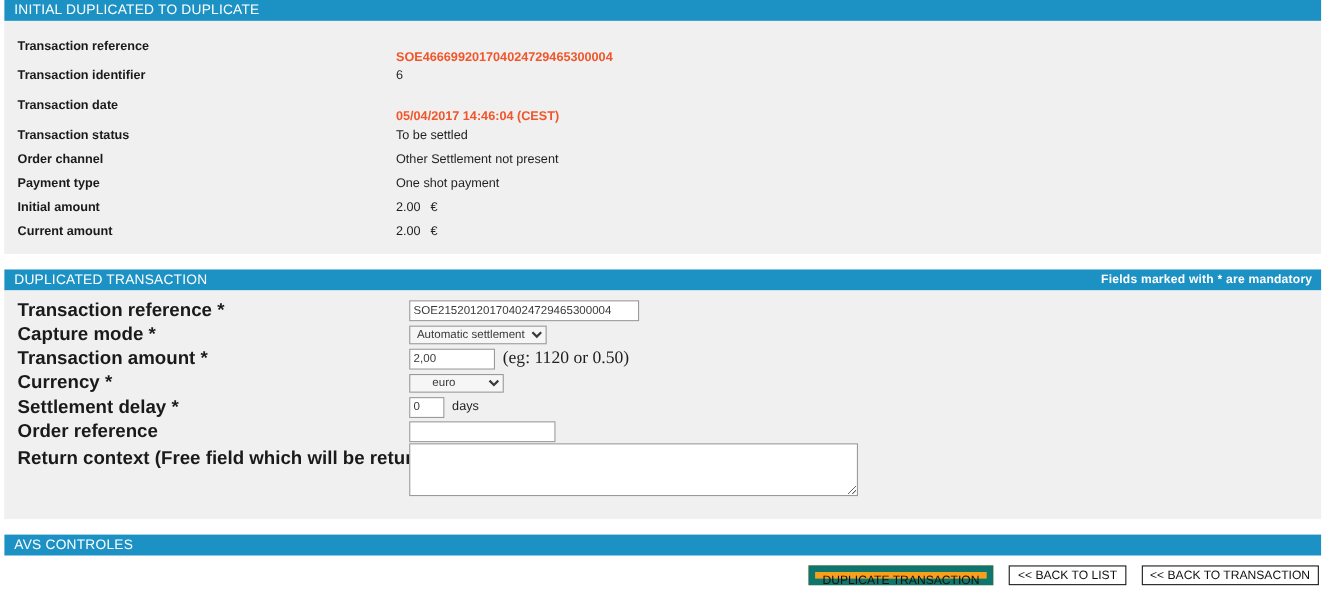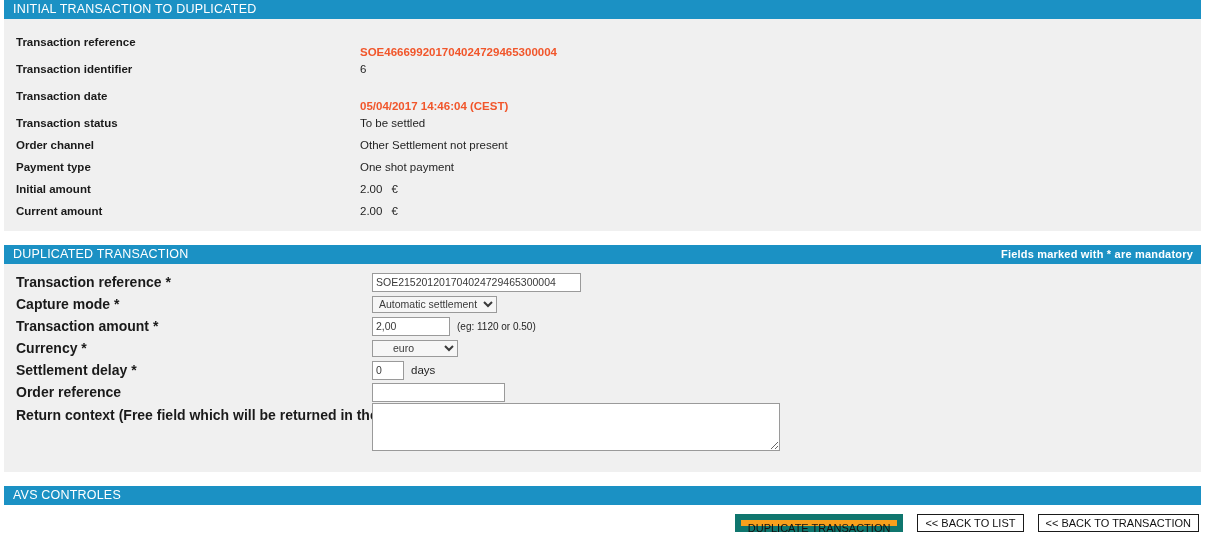--- a/index.html
+++ b/index.html
@@ -91,21 +91,21 @@
   }
   .frow.tall {
     align-items: flex-start;
     min-height: 60px;
   }
   .frow .flabel {
     width: 368px;
     padding-left: 12px;
     box-sizing: border-box;
     font-weight: bold;
-    font-size: 14px;
+    font-size: 17px;
     color: #1a1a1a;
     white-space: nowrap;
   }
   .frow.tall .flabel {
     padding-top: 4px;
   }
   .field-wrap {
     display: flex;
     align-items: center;
   }
@@ -147,23 +147,24 @@
     height: 42px;
     border: 1px solid #9a9a9a;
     background: #ffffff;
     padding: 2px 3px;
     outline: none;
     resize: both;
   }
 
   .hint {
     padding-left: 7px;
-    font-size: 10px;
+    font-size: 16px;
     color: #1f1f1f;
     white-space: nowrap;
+    font-family: Liberation Serif, serif;
   }
   .unit {
     padding-left: 7px;
     font-size: 11.5px;
     color: #1f1f1f;
   }
 
   
   .avs-panel {
     margin: 0 4px;
@@ -197,21 +198,21 @@
 
   .spacer-white { height: 14px; background: #ffffff; }
 </style>
 </head>
 <body>
 
 <div class="page">
 
   <div class="panel">
     <div class="panel-header">
-      <span class="ph-title">INITIAL TRANSACTION TO DUPLICATED</span>
+      <span class="ph-title">INITIAL DUPLICATED TO DUPLICATE</span>
     </div>
     <div class="panel-body">
 
       <div class="row">
         <div class="label">Transaction reference</div>
         <div class="value accent">SOE466699201704024729465300004</div>
       </div>
 
       <div class="row">
         <div class="label">Transaction identifier</div>

